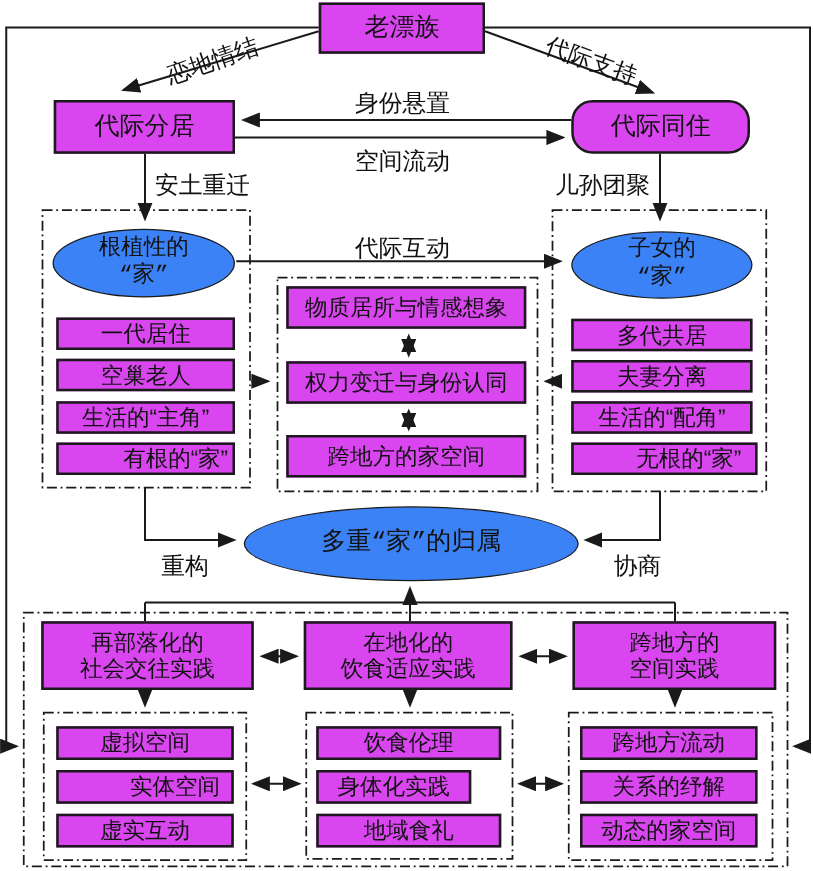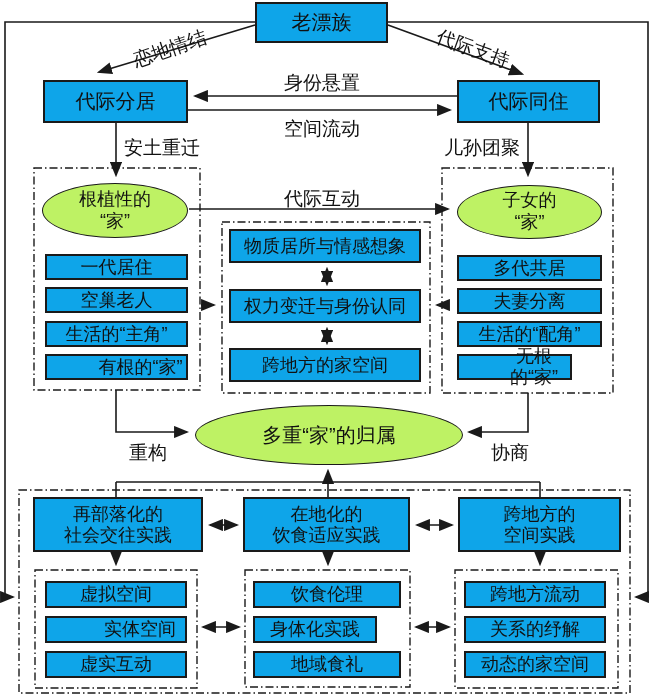--- a/index.html
+++ b/index.html
@@ -3,28 +3,28 @@
 <meta charset="utf-8">
 <style>
   html,body{margin:0;padding:0;background:#fff;}
   #canvas{
     position:relative;width:650px;height:697px;background:#fff;
     font-family:"Liberation Sans","DejaVu Sans",sans-serif;
     color:#111;overflow:hidden;
   }
   #lines{position:absolute;left:0;top:0;z-index:1;}
   .box{
-    position:absolute;z-index:2;background:#0ea5e9;border:2px solid #1a1a1a;
+    position:absolute;z-index:2;background:#d946ef;border:2px solid #1a1a1a;
     display:flex;align-items:center;justify-content:center;text-align:center;
     box-sizing:border-box;line-height:1.15;
   }
   .ellipse{
-    position:absolute;z-index:2;background:#bef264;border:1.6px solid #1a1a1a;
+    position:absolute;z-index:2;background:#3b82f6;border:1.6px solid #1a1a1a;
     border-radius:50%;display:flex;flex-direction:column;align-items:center;
-    justify-content:center;text-align:left;box-sizing:border-box;line-height:1.2;
+    justify-content:center;text-align:left;box-sizing:border-box;line-height:1.2;font-family:Liberation Mono, monospace;
   }
   .lbl{
     position:absolute;z-index:3;text-align:center;white-space:nowrap;
     font-size:19px;color:#111;
   }
   .two-line{flex-direction:column;}
 </style>
 </head>
 <body>
 
@@ -109,21 +109,21 @@
   <div class="box" style="left:255px;top:2px;width:133px;height:41px;font-size:20px;">
     <span>老漂族</span>
   </div>
 
   <div class="lbl" style="left:118px;top:36px;width:104px;transform:rotate(-19deg);">恋地情结</div>
   <div class="lbl" style="left:421px;top:36px;width:104px;transform:rotate(20deg);">代际支持</div>
 
   <div class="box" style="left:43px;top:80px;width:145px;height:43px;font-size:20px;">
     <span>代际分居</span>
   </div>
-  <div class="box" style="left:457px;top:80px;width:143px;height:43px;font-size:20px;">
+  <div class="box" style="left:457px;top:80px;width:143px;height:43px;font-size:20px;border-radius:17px;">
     <span>代际同住</span>
   </div>
 
   <div class="lbl" style="left:272px;top:70px;width:100px;">身份悬置</div>
   <div class="lbl" style="left:272px;top:116px;width:100px;">空间流动</div>
   <div class="lbl" style="left:124px;top:135px;">安土重迁</div>
   <div class="lbl" style="left:444px;top:135px;">儿孙团聚</div>
   <div class="lbl" style="left:272px;top:186px;width:100px;">代际互动</div>
 
   <div class="ellipse" style="left:42px;top:183px;width:146px;height:55px;font-size:18px;">
@@ -139,21 +139,21 @@
   <div class="box" style="left:229px;top:289px;width:192px;height:34px;font-size:18px;">权力变迁与身份认同</div>
   <div class="box" style="left:229px;top:348px;width:192px;height:34px;font-size:18px;">跨地方的家空间</div>
 
   <div class="ellipse" style="left:457px;top:185px;width:145px;height:54px;font-size:18px;">
     <span>子女的</span>
     <span>“家”</span>
   </div>
   <div class="box" style="left:457px;top:255px;width:145px;height:26px;font-size:18px;">多代共居</div>
   <div class="box" style="left:457px;top:288px;width:145px;height:26px;font-size:18px;">夫妻分离</div>
   <div class="box" style="left:457px;top:321px;width:145px;height:26px;font-size:18px;">生活的“配角”</div>
-  <div class="box" style="left:457px;top:354px;width:115px;height:26px;font-size:18px;padding-left:39px;">无根的“家”</div>
+  <div class="box" style="left:457px;top:354px;width:149px;height:26px;font-size:18px;padding-left:39px;">无根的“家”</div>
 
   <div class="ellipse" style="left:195px;top:405px;width:268px;height:60px;font-size:20px;">
     <span>多重“家”的归属</span>
   </div>
   <div class="lbl" style="left:118px;top:440px;width:60px;">重构</div>
   <div class="lbl" style="left:480px;top:440px;width:60px;">协商</div>
 
   <div class="box two-line" style="left:33px;top:497px;width:170px;height:55px;font-size:18px;">
     <span>再部落化的</span>
     <span>社会交往实践</span>

